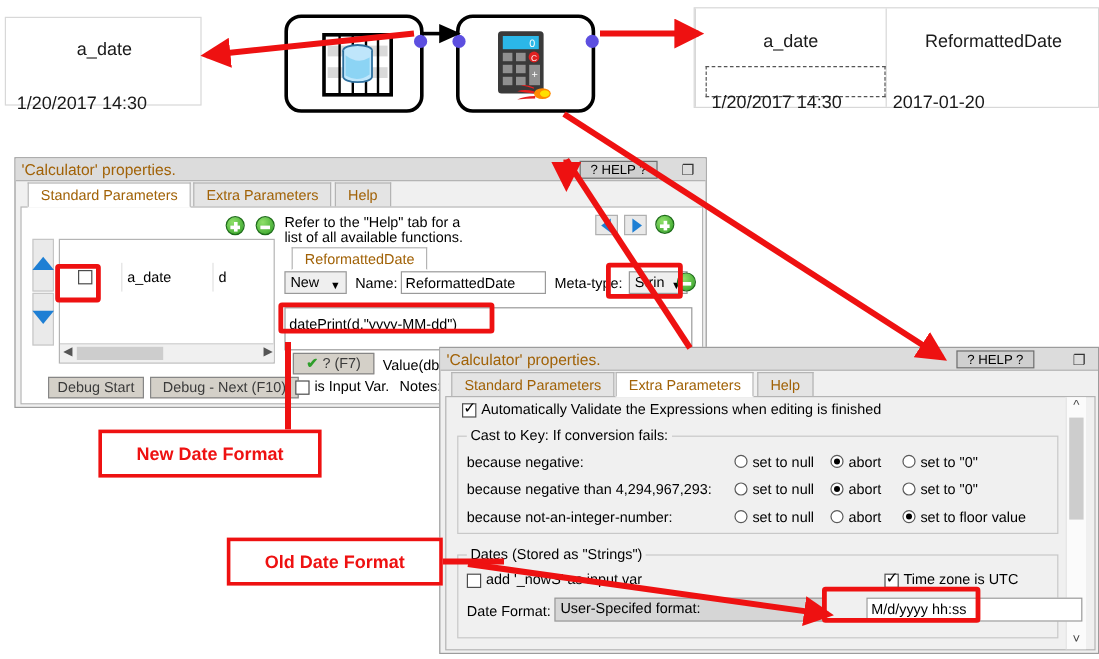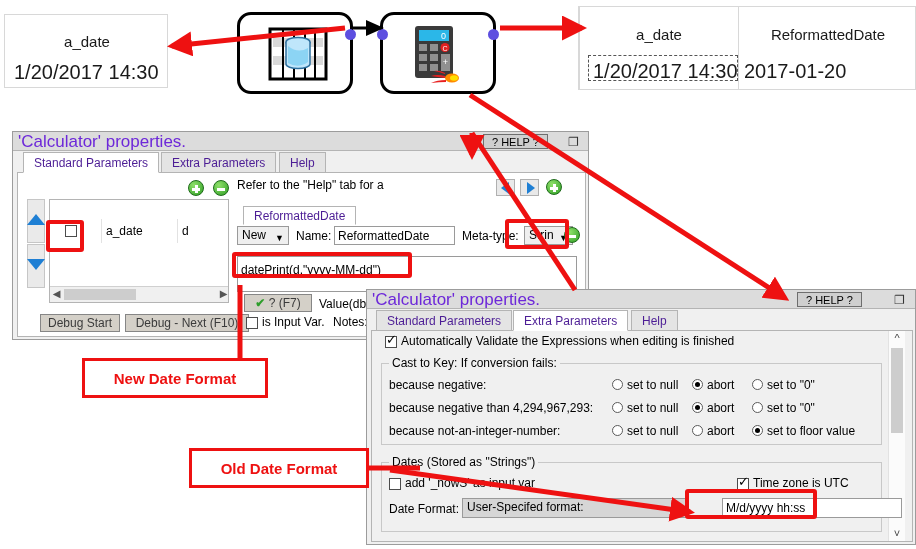--- a/index.html
+++ b/index.html
@@ -9,36 +9,36 @@
     font-family: "Liberation Sans", sans-serif;
     overflow: hidden;
   }
   #root { position: relative; width: 764px; height: 549px; }
 
   
   .panel { position: absolute; background: #f0f0f0; border: 1px solid #9c9c9c; box-sizing: border-box; }
   .titlebar {
     position: absolute; left: 0; right: 0; top: 0; height: 19px;
     background: #dcdcdc; border-bottom: 1px solid #b4b4b4;
-    font-size: 17px; color: #6d28d9; padding-left: 5px; line-height: 19px;
+    font-size: 13px; color: #a16207; padding-left: 5px; line-height: 19px;
     box-sizing: border-box;
   }
   .helpbtn {
     position: absolute; top: 2px; height: 15px; line-height: 15px;
     background: #cfcfcf; border: 1px solid #6e6e6e; font-size: 11px;
     padding: 0 8px; box-sizing: border-box; color: #000;
   }
   .restore-icon { position: absolute; top: 3px; font-size: 12px; color: #333; }
 
   .tabstrip { position: absolute; left: 0; right: 0; height: 21px; }
   .tab {
     position: absolute; top: 0; height: 21px; line-height: 20px;
     font-size: 12px; padding: 0 10px; box-sizing: border-box;
     background: #e4e4e4; border: 1px solid #b4b4b4; border-bottom: none;
-    color: #4c1d95; white-space: nowrap;
+    color: #a16207; white-space: nowrap;
   }
   .tab.active { background: #ffffff; border-bottom: 1px solid #ffffff; z-index: 3; }
 
   .clientarea { position: absolute; background: #f0f0f0; border: 1px solid #b4b4b4; box-sizing: border-box; }
 
   .lbl { position: absolute; font-size: 12px; color: #000; white-space: nowrap; }
 
   .tfield {
     position: absolute; background: #fff; border: 1px solid #9a9a9a;
     font-size: 12px; color: #000; box-sizing: border-box;
@@ -124,21 +124,21 @@
 
   
   .node {
     position: absolute; background: #fff; border: 3px solid #000;
     border-radius: 14px; box-sizing: border-box;
   }
   .port { position: absolute; width: 11px; height: 11px; border-radius: 50%; background: #5d4fe0; }
 
   .gridtbl { position: absolute; background: #fff; border: 1px solid #d8d8d8; box-sizing: border-box; }
   .gridtbl .gh { position: absolute; font-size: 15px; color: #1a1a1a; text-align: center; white-space: nowrap; }
-  .gridtbl .gv { position: absolute; font-size: 20px; color: #1a1a1a; white-space: nowrap; }
+  .gridtbl .gv { position: absolute; font-size: 15px; color: #1a1a1a; white-space: nowrap; margin-top: 17px; }
   .gridtbl .vsep { position: absolute; top: 0; bottom: 0; width: 1px; background: #d8d8d8; }
   .dashedcell { position: absolute; border: 1px dashed #555; box-sizing: border-box; }
 
   
   .redbox { position: absolute; border: 4px solid #ee1111; box-sizing: border-box; border-radius: 3px; }
   .redlabel {
     position: absolute; border: 3px solid #ee1111; box-sizing: border-box;
     color: #ee1111; font-weight: bold; font-size: 15px;
     display: flex; align-items: center; justify-content: center;
     background: #fff;
@@ -251,20 +251,21 @@
         <div class="ar" style="left:0;">◀</div>
         <div class="thumb" style="left:14px; width:72px;"></div>
         <div class="ar" style="right:0;">▶</div>
       </div>
     </div>
 
     <div class="btn" style="left:27px; top:182px; width:80px; height:18px; line-height:17px;">Debug Start</div>
     <div class="btn" style="left:112px; top:182px; width:124px; height:18px; line-height:17px;">Debug - Next (F10)</div>
 
     <div class="lbl" style="left:224px; top:46px;">Refer to the "Help" tab for a</div>
+    <div class="lbl" style="left:224px; top:59px;">list of all available functions.</div>
 
     <div class="navbtn" style="left:483px; top:47px;">
       <div class="tri left"></div>
     </div>
     <div class="navbtn" style="left:507px; top:47px;">
       <div class="tri right"></div>
     </div>
     <div class="circbtn plus" style="left:533px; top:47px;">
       <span class="bar h"></span>
         <span class="bar v"></span>

